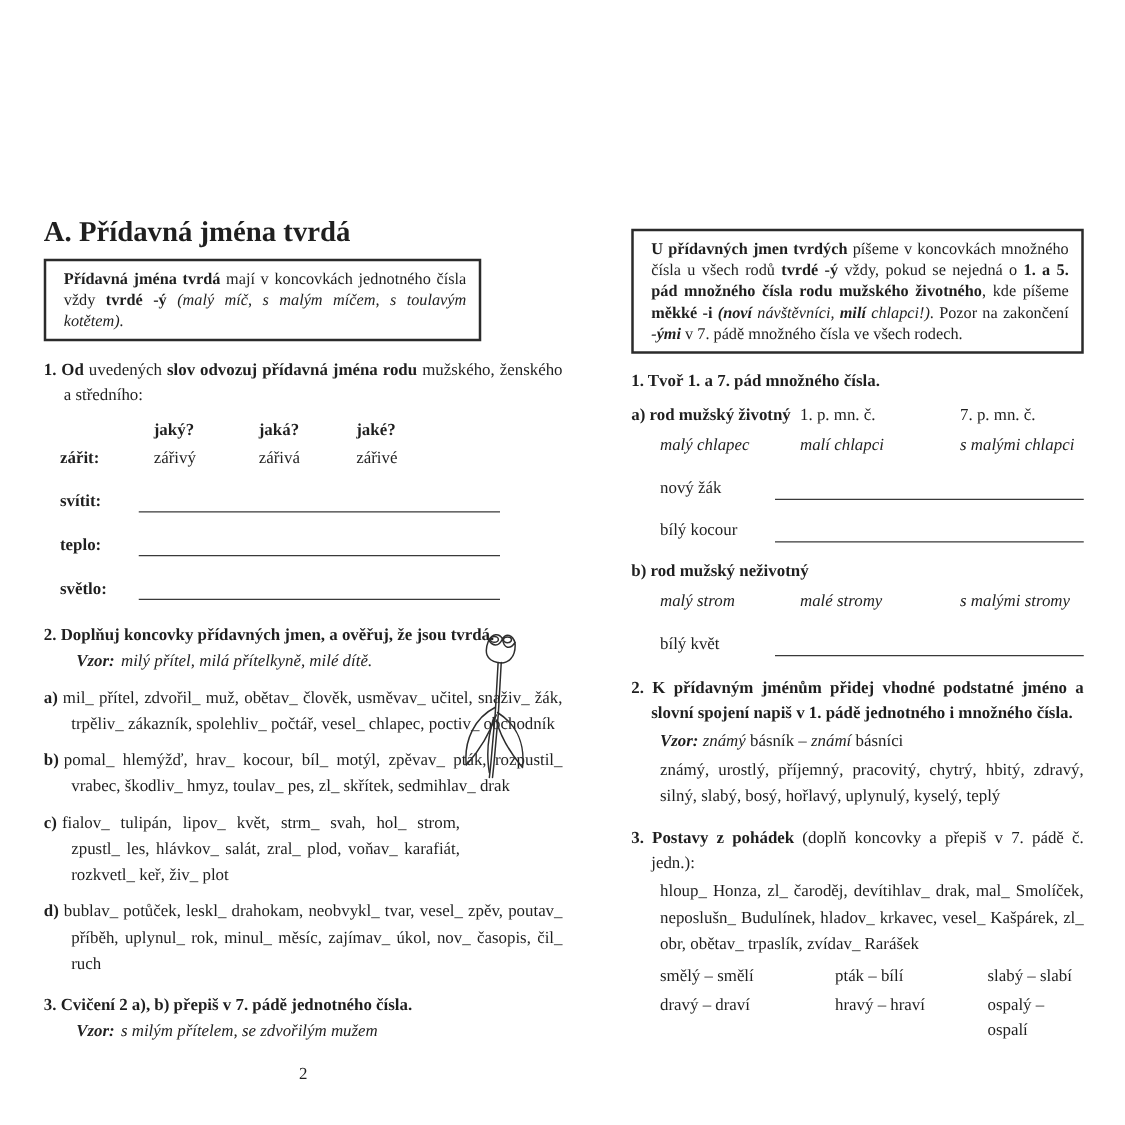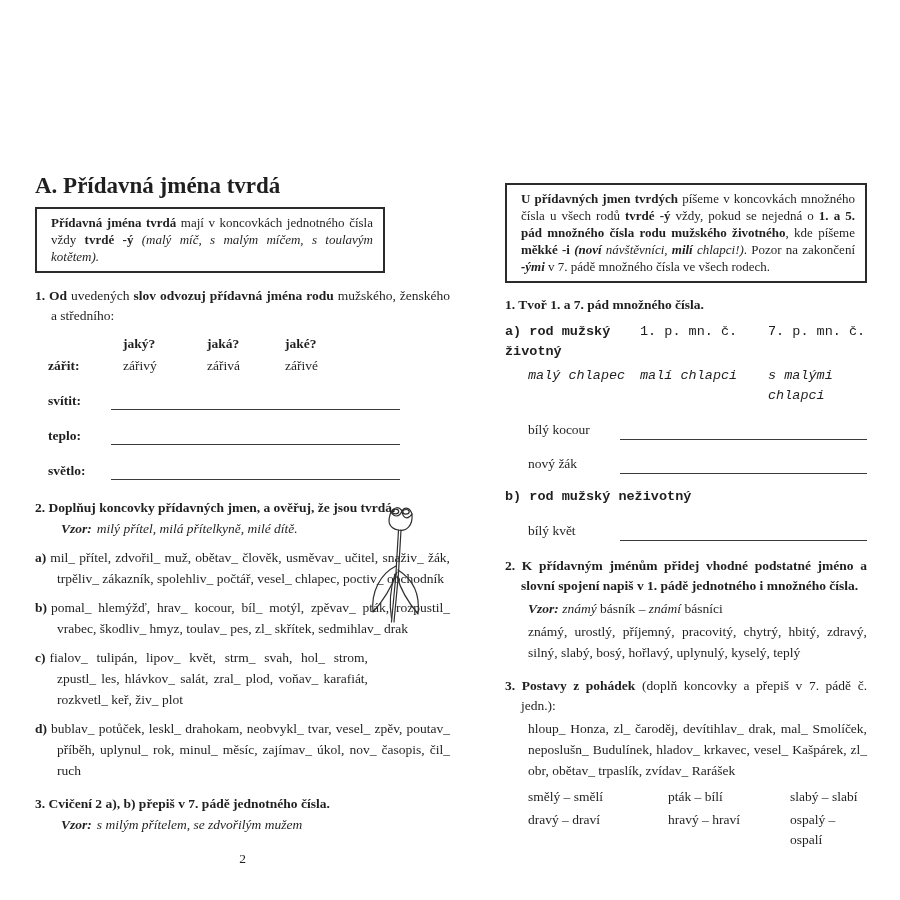--- a/index.html
+++ b/index.html
@@ -48,21 +48,21 @@
   .lq-c2{width:78px;}
   .lq-c3{flex:1;}
 
   .blank-row{
     display:flex;align-items:center;margin:15px 0 0 13px;width:352px;
   }
   .blank-row .lbl{width:57px;font-weight:bold;}
   .blank-row .line{flex:1;border-bottom:1px solid #3a3a3a;height:16px;margin-left:6px;}
 
   
-  .rq-row{display:flex;margin-top:4px;font-family:Liberation Mono, monospace;}
+  .rq-row{display:flex;margin-top:4px;}
   .rq-c0{width:135px;box-sizing:border-box;}
   .rq-c1{width:128px;box-sizing:border-box;}
   .rq-c2{flex:1;}
   .indent{padding-left:23px;}
 
   .fill-row{display:flex;align-items:flex-end;margin:14px 0 0 23px;}
   .fill-row .lbl{width:84px;}
   .fill-row .line{flex:1;border-bottom:1px solid #3a3a3a;height:16px;margin-left:8px;}
 
   .pairs-row{display:flex;padding-left:23px;margin-top:3px;}
@@ -169,30 +169,35 @@
     <span class="rq-c0 b">a) rod mužský životný</span>
     <span class="rq-c1">1. p. mn. č.</span>
     <span class="rq-c2">7. p. mn. č.</span>
   </div>
   <div class="rq-row i">
     <span class="rq-c0 indent">malý chlapec</span>
     <span class="rq-c1">malí chlapci</span>
     <span class="rq-c2">s malými chlapci</span>
   </div>
   <div class="fill-row">
+    <span class="lbl">nový žák</span>
+    <span class="line"></span>
+  </div>
+  <div class="fill-row">
     <span class="lbl">bílý kocour</span>
-    <span class="line"></span>
-  </div>
-  <div class="fill-row">
-    <span class="lbl">nový žák</span>
     <span class="line"></span>
   </div>
 
   <div class="rq-row b" style="margin-top:13px;">
     <span>b) rod mužský neživotný</span>
+  </div>
+  <div class="rq-row i">
+    <span class="rq-c0 indent">malý strom</span>
+    <span class="rq-c1">malé stromy</span>
+    <span class="rq-c2">s malými stromy</span>
   </div>
   <div class="fill-row">
     <span class="lbl">bílý květ</span>
     <span class="line"></span>
   </div>
 
   <div class="ex-heading" style="margin-top:15px;">2. K přídavným jménům přidej vhodné podstatné jméno a slovní spojení napiš v 1. pádě jednotného i množného čísla.</div>
   <div class="vzor" style="padding-left:23px;font-style:normal;margin-top:3px;">
     <span class="bi">Vzor:</span><span class="i"> známý</span><span class="r"> básník – </span><span class="i">známí</span><span class="r"> básníci</span>
   </div>

